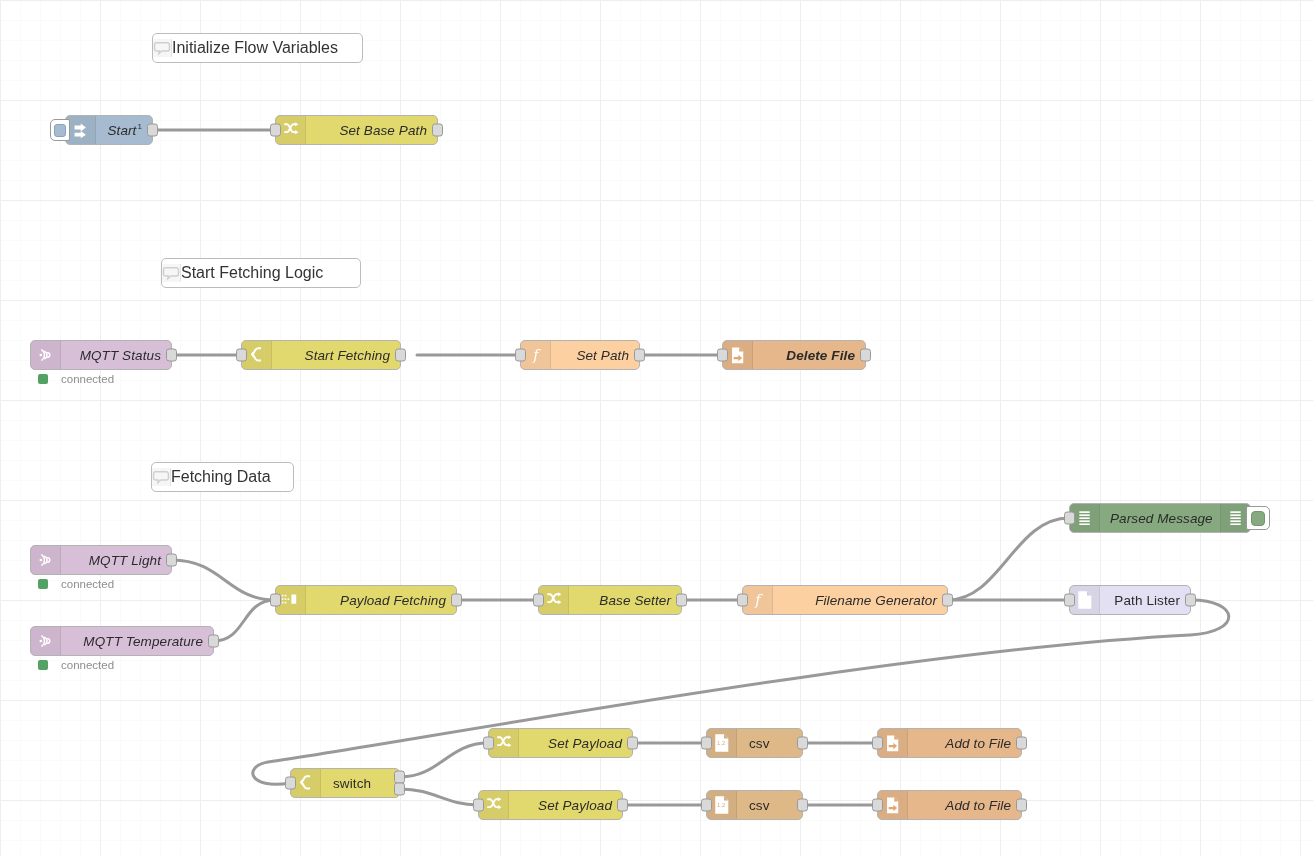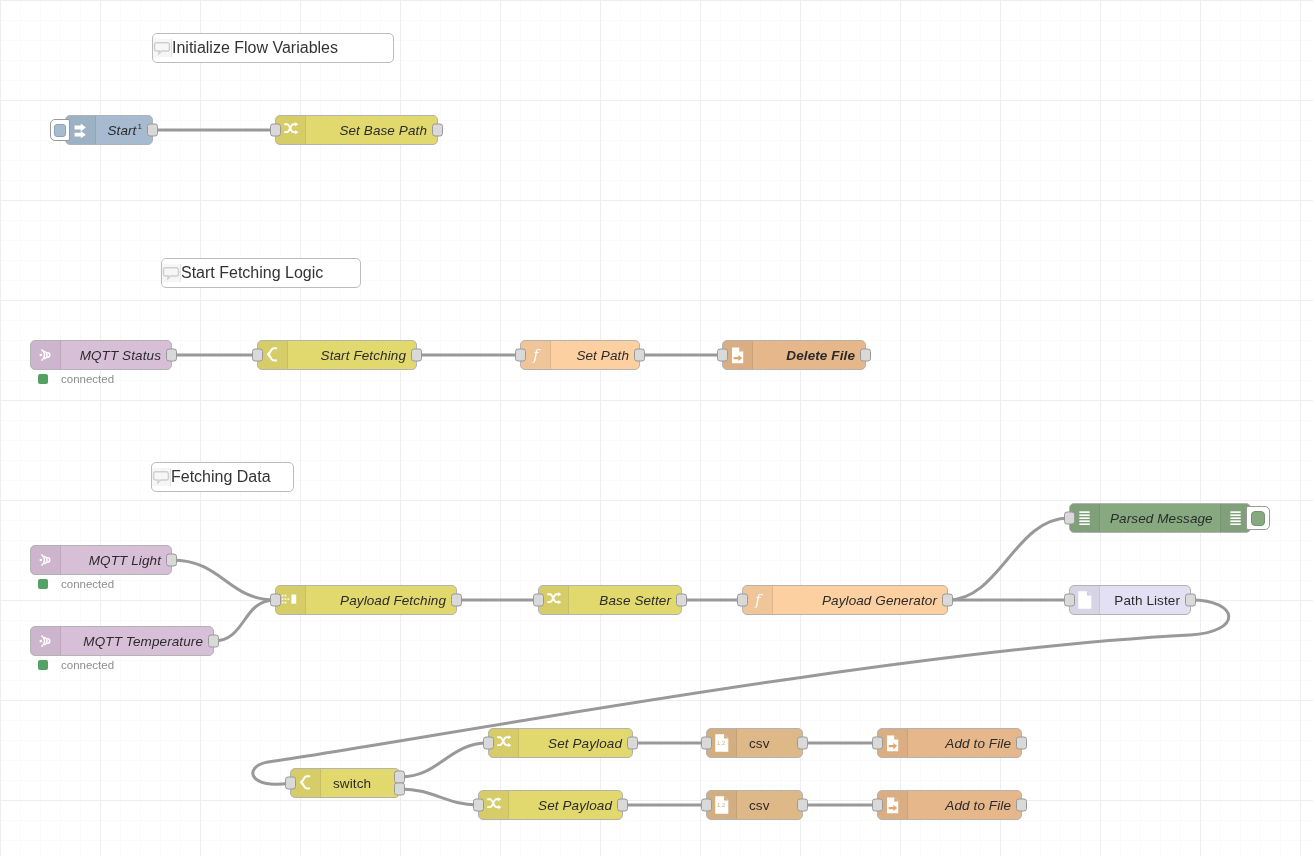--- a/index.html
+++ b/index.html
@@ -226,21 +226,21 @@
       <path d="M 948,600 C 1000,600 1022,600 1069,600"></path>
       <path d="M 1191,600 C 1240,600 1243,632 1190,635 C 900,650 420,740 268,762 C 243,766 248,790 290,783"></path>
       <path d="M 400,777 C 440,777 448,743 488,743"></path>
       <path d="M 400,789 C 435,789 445,805 478,805"></path>
       <path d="M 633,743 C 668,743 672,743 706,743"></path>
       <path d="M 803,743 C 840,743 844,743 877,743"></path>
       <path d="M 623,805 C 665,805 670,805 706,805"></path>
       <path d="M 803,805 C 840,805 844,805 877,805"></path>
     </svg>
   <div id="node-layer">
-      <div class="comment" style="left: 152px; top: 33px; width: 242px;">
+      <div class="comment" style="left: 152px; top: 33px; width: 211px;">
         <div class="icon-box">
           <svg class="gi" width="18" height="18" viewBox="0 0 20 20">
         <path d="M4 4.2 h12 a2.3 2.3 0 0 1 2.3 2.3 v4.6 a2.3 2.3 0 0 1 -2.3 2.3 h-6.2 l-3.3 3 0.6 -3 h-3.1 a2.3 2.3 0 0 1 -2.3 -2.3 v-4.6 a2.3 2.3 0 0 1 2.3 -2.3 z" fill="none" stroke="#cfcfcf" stroke-width="1.6"></path>
           </svg>
         </div>
         <div class="label">Initialize Flow Variables</div>
       </div>
       <div class="comment" style="left: 161px; top: 258px; width: 200px;">
         <div class="icon-box">
           <svg class="gi" width="18" height="18" viewBox="0 0 20 20">
@@ -294,21 +294,21 @@
         <circle cx="4.3" cy="10" r="1.5" fill="#fff"></circle>
           </svg>
         </div>
         <div class="label"><span>MQTT Status</span></div>
         <div class="port out"></div>
       </div>
       <div class="status" style="left: 38px; top: 373px;">
         <span class="dot"></span>
         <span>connected</span>
       </div>
-      <div class="node" style="background: rgb(226, 217, 110); left: 257px; top: 340px; width: 160px;">
+      <div class="node" style="background: rgb(226, 217, 110); left: 241px; top: 340px; width: 160px;">
         <div class="icon-box">
           <svg class="gi" width="18" height="18" viewBox="0 0 20 20">
         <path d="M14.5 2.4 h-3.2 c-2.4 0 -3.6 2.2 -4.5 4.3 -0.6 1.4 -1.2 2.2 -2.2 2.6" fill="none" stroke="#fff" stroke-width="2.2"></path>
         <path d="M14.5 16.0 h-3.2 c-2.4 0 -3.6 -2.2 -4.5 -4.3 -0.6 -1.4 -1.2 -2.2 -2.2 -2.6" fill="none" stroke="#fff" stroke-width="2.2"></path>
         <path d="M5.6 6.1 l-2.6 3.2 2.6 3.2 z" style="fill:#fff;"></path>
           </svg>
         </div>
         <div class="label"><span>Start Fetching</span></div>
         <div class="port in"></div>
         <div class="port out"></div>
@@ -402,21 +402,21 @@
         <div class="label"><span>Base Setter</span></div>
         <div class="port in"></div>
         <div class="port out"></div>
       </div>
       <div class="node" style="background: rgb(253, 208, 162); left: 742px; top: 585px; width: 206px;">
         <div class="icon-box">
           <svg class="gi" width="16" height="18" viewBox="0 0 16 20">
         <text x="8" y="15.5" text-anchor="middle" font-family="DejaVu Serif, serif" font-style="italic" font-size="16" fill="#fff">f</text>
           </svg>
         </div>
-        <div class="label"><span>Payload Generator</span></div>
+        <div class="label"><span>Filename Generator</span></div>
         <div class="port in"></div>
         <div class="port out"></div>
       </div>
       <div class="node" style="background: rgb(135, 169, 128); left: 1069px; top: 503px; width: 182px;">
         <div class="icon-box">
           <svg class="gi" width="14" height="17" viewBox="0 0 14 18">
         <g style="fill:#fff;">
           <rect x="1" y="1.4" width="11" height="1.7"></rect>
           <rect x="1" y="4.6" width="11" height="1.7"></rect>
           <rect x="1" y="7.8" width="11" height="1.7"></rect>

